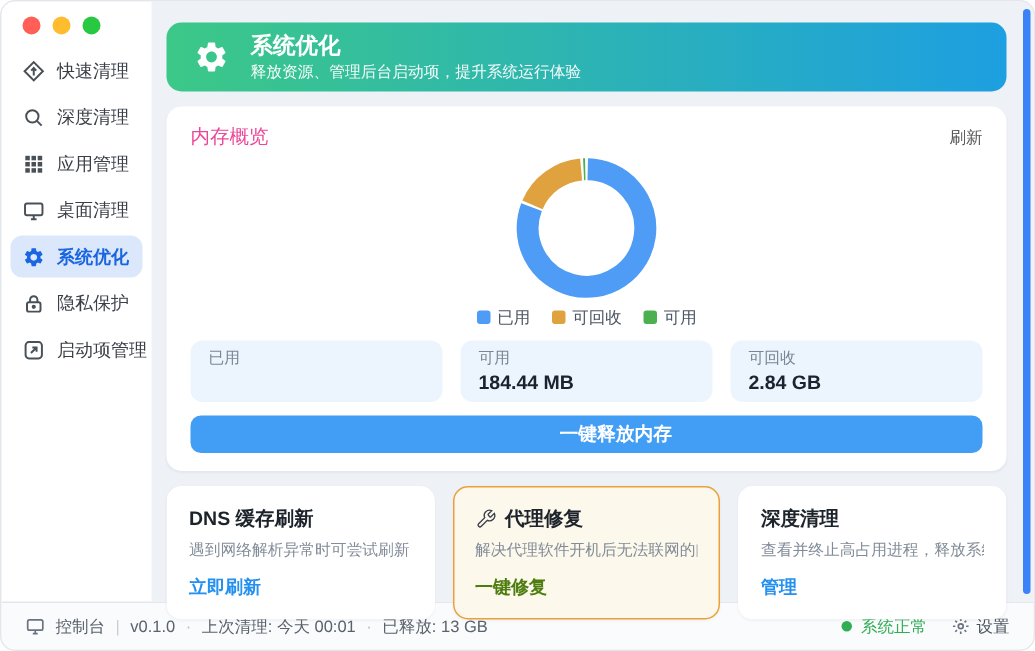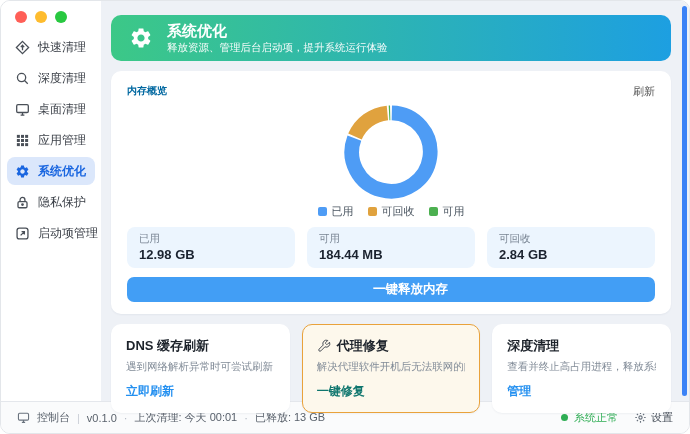--- a/index.html
+++ b/index.html
@@ -28,21 +28,21 @@
   .banner{
     height:46px;border-radius:10px;display:flex;align-items:center;gap:14px;
     padding:0 18px;color:#fff;margin-bottom:10px;
   }
   .banner .gicon{width:24px;height:24px;flex-shrink:0;display:flex;}
   .banner .gicon svg{width:24px;height:24px;fill:#fff;}
   .banner-title{font-size:15px;font-weight:bold;line-height:18px;}
   .banner-sub{font-size:10.5px;opacity:.95;margin-top:1px;}
   .mem-card{background:#fff;border-radius:10px;padding:10px 16px 12px 16px;box-shadow:0 1px 2px rgba(25,40,70,.05);}
   .mem-head{display:flex;justify-content:space-between;align-items:center;height:20px;}
-  .mem-title{font-size:10px;font-weight:bold;color:#0369a1;}
+  .mem-title{font-size:13px;font-weight:normal;color:#ec4899;}
   .refresh{font-size:11px;color:#555;cursor:pointer;}
   .donut-wrap{display:flex;justify-content:center;margin-top:2px;}
   .legend{display:flex;justify-content:center;gap:14px;margin-top:3px;height:15px;align-items:center;}
   .legend-item{display:flex;align-items:center;gap:5px;font-size:11px;color:#4a5560;}
   .legend-swatch{width:9px;height:9px;border-radius:2px;display:inline-block;}
   .stats{display:flex;gap:12px;margin-top:8px;}
   .stat{flex:1;background:#ecf5fe;border-radius:8px;padding:5px 12px 6px 12px;}
   .stat-label{font-size:10.5px;color:#7a8694;}
   .stat-value{font-size:13px;font-weight:bold;color:#1b2330;margin-top:1px;}
   .release-btn{
@@ -104,46 +104,46 @@
               <circle cx="7" cy="7" r="4.4"></circle>
               <path d="M10.4 10.4 L13.6 13.6"></path>
             </svg>
         </span>
         <span>深度清理</span>
       </div>
 
       <div class="side-item">
         <span class="sicon">
           <svg viewBox="0 0 16 16">
-              <rect x="1.8" y="2.8" width="12.4" height="8.4" rx="1.4"></rect>
-              <path d="M6 14 h4 M8 11.2 V14"></path>
-            </svg>
-        </span>
-        <span>桌面清理</span>
-      </div>
-
-      <div class="side-item">
-        <span class="sicon">
-          <svg viewBox="0 0 16 16">
               <g class="fillp" fill="#4a5058" stroke="none">
             <rect x="2" y="2" width="3.2" height="3.2"></rect>
                 <rect x="6.4" y="2" width="3.2" height="3.2"></rect>
                 <rect x="10.8" y="2" width="3.2" height="3.2"></rect>
             <rect x="2" y="6.4" width="3.2" height="3.2"></rect>
                 <rect x="6.4" y="6.4" width="3.2" height="3.2"></rect>
                 <rect x="10.8" y="6.4" width="3.2" height="3.2"></rect>
             <rect x="2" y="10.8" width="3.2" height="3.2"></rect>
                 <rect x="6.4" y="10.8" width="3.2" height="3.2"></rect>
                 <rect x="10.8" y="10.8" width="3.2" height="3.2"></rect>
           </g>
             </svg>
         </span>
         <span>应用管理</span>
       </div>
 
+      <div class="side-item">
+        <span class="sicon">
+          <svg viewBox="0 0 16 16">
+              <rect x="1.8" y="2.8" width="12.4" height="8.4" rx="1.4"></rect>
+              <path d="M6 14 h4 M8 11.2 V14"></path>
+            </svg>
+        </span>
+        <span>桌面清理</span>
+      </div>
+
       <div class="side-item active">
         <span class="sicon">
           <svg viewBox="0 0 24 24">
               <path class="fillp" fill="#1a66e0" stroke="none" d="M19.14 12.94c.04-.3.06-.61.06-.94 0-.32-.02-.64-.07-.94l2.03-1.58c.18-.14.23-.41.12-.61l-1.92-3.32c-.12-.22-.37-.29-.59-.22l-2.39.96c-.5-.38-1.03-.7-1.62-.94l-.36-2.54c-.04-.24-.24-.41-.48-.41h-3.84c-.24 0-.43.17-.47.41l-.36 2.54c-.59.24-1.13.57-1.62.94l-2.39-.96c-.22-.08-.47 0-.59.22L2.74 8.87c-.12.21-.08.47.12.61l2.03 1.58c-.05.3-.09.63-.09.94s.02.64.07.94l-2.03 1.58c-.18.14-.23.41-.12.61l1.92 3.32c.12.22.37.29.59.22l2.39-.96c.5.38 1.03.7 1.62.94l.36 2.54c.05.24.24.41.48.41h3.84c.24 0 .44-.17.47-.41l.36-2.54c.59-.24 1.13-.56 1.62-.94l2.39.96c.22.08.47 0 .59-.22l1.92-3.32c.12-.22.07-.47-.12-.61l-2.01-1.58zM12 15.6c-1.98 0-3.6-1.62-3.6-3.6s1.62-3.6 3.6-3.6 3.6 1.62 3.6 3.6-1.62 3.6-3.6 3.6z"></path>
             </svg>
         </span>
         <span>系统优化</span>
       </div>
 
       <div class="side-item">
@@ -206,21 +206,20 @@
             </span>
             <span class="legend-item">
               <span class="legend-swatch" style="background: rgb(76, 176, 80);"></span>
               <span>可用</span>
             </span>
           </div>
 
         <div class="stats">
           <div class="stat">
             <div class="stat-label">已用</div>
-            <div class="stat-value">12.98 GB</div>
           </div>
           <div class="stat">
             <div class="stat-label">可用</div>
             <div class="stat-value">184.44 MB</div>
           </div>
           <div class="stat">
             <div class="stat-label">可回收</div>
             <div class="stat-value">2.84 GB</div>
           </div>
         </div>
@@ -237,21 +236,21 @@
         <div class="card highlight">
           <div class="card-title">
             <span class="cicon">
               <svg viewBox="0 0 24 24">
                   <path d="M14.7 6.3a1 1 0 0 0 0 1.4l1.6 1.6a1 1 0 0 0 1.4 0l3.77-3.77a6 6 0 0 1-7.94 7.94l-6.91 6.91a2.12 2.12 0 0 1-3-3l6.91-6.91a6 6 0 0 1 7.94-7.94l-3.76 3.76z"></path>
                 </svg>
             </span>
             <span>代理修复</span>
           </div>
           <div class="card-desc">解决代理软件开机后无法联网的问题</div>
-          <div class="card-action" style="color: #0f766e;">一键修复</div>
+          <div class="card-action" style="color: #4d7c0f;">一键修复</div>
         </div>
         <div class="card">
           <div class="card-title">深度清理</div>
           <div class="card-desc">查看并终止高占用进程，释放系统资源</div>
           <div class="card-action" style="color: rgb(36, 144, 240);">管理</div>
         </div>
       </div>
 
       <div class="scrollbar"></div>
     </div>

